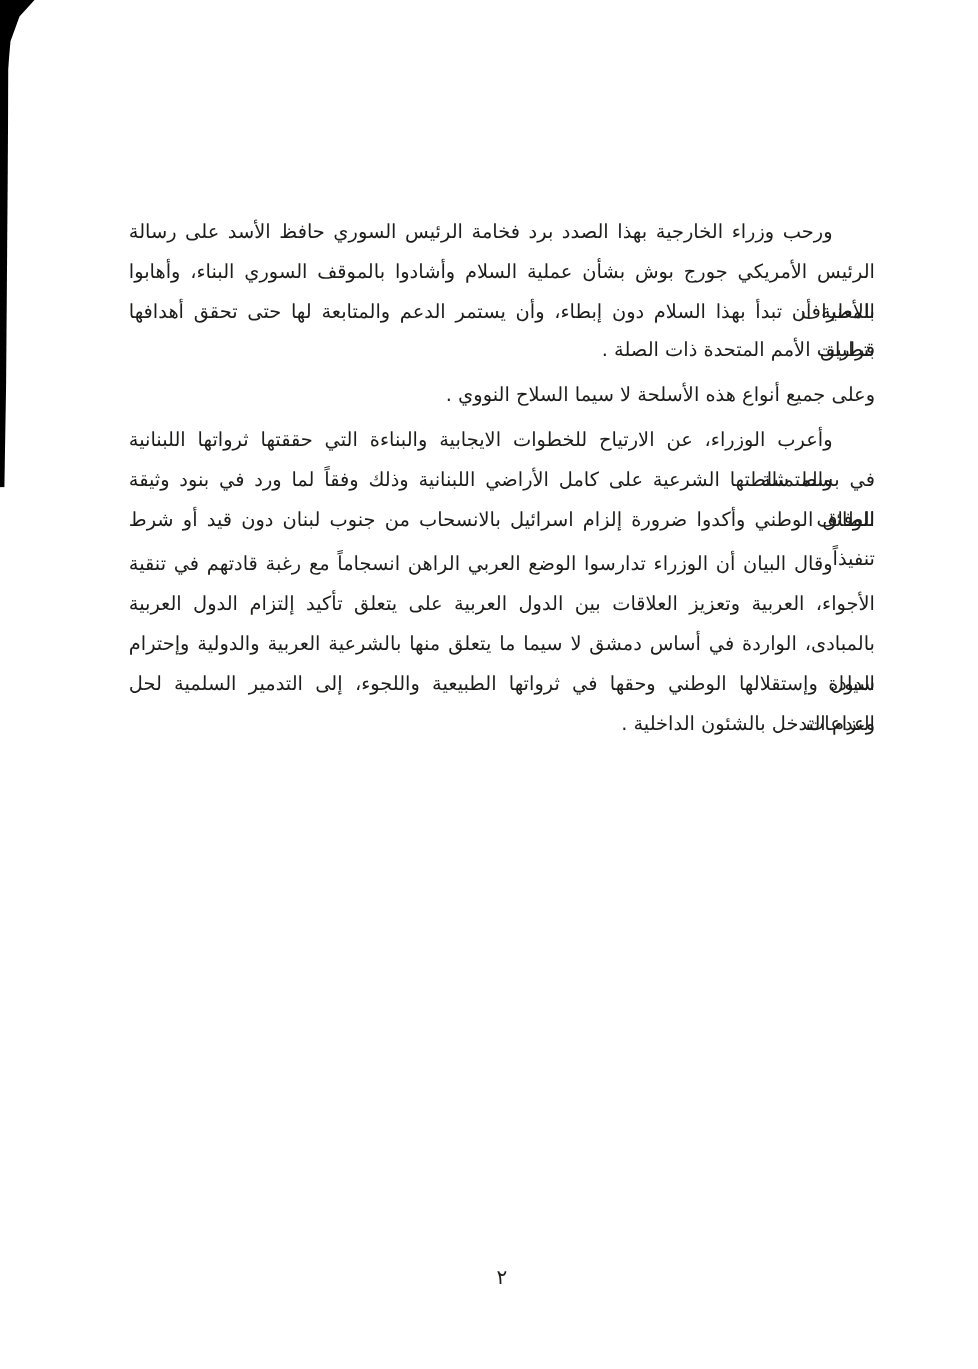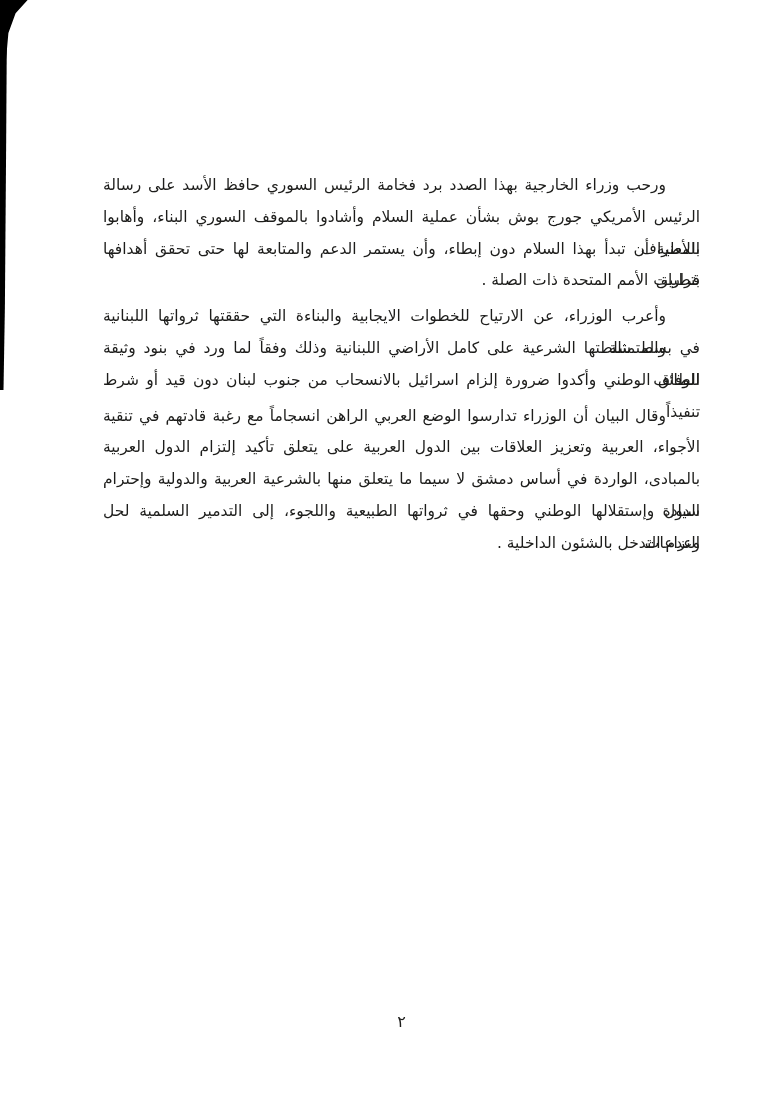--- a/index.html
+++ b/index.html
@@ -79,20 +79,21 @@
   <div class="text-block">
 
     <div class="para">
       <div class="line just first">ورحب وزراء الخارجية بهذا الصدد برد فخامة الرئيس السوري حافظ الأسد على رسالة</div>
       <div class="line just">الرئيس الأمريكي جورج بوش بشأن عملية السلام وأشادوا بالموقف السوري البناء، وأهابوا بالأطراف</div>
       <div class="line just">المعنية أن تبدأ بهذا السلام دون إبطاء، وأن يستمر الدعم والمتابعة لها حتى تحقق أهدافها بتطبيق</div>
       <div class="line last">قرارات الأمم المتحدة ذات الصلة .</div>
     </div>
 
     <div class="para">
+      <div class="line last">وعلى جميع أنواع هذه الأسلحة لا سيما السلاح النووي .</div>
     </div>
 
     <div class="para">
       <div class="line just first">وأعرب الوزراء، عن الارتياح للخطوات الايجابية والبناءة التي حققتها ثرواتها اللبنانية والمتمثلة</div>
       <div class="line just">في بسط سلطتها الشرعية على كامل الأراضي اللبنانية وذلك وفقاً لما ورد في بنود وثيقة الطائف</div>
       <div class="line just">للوفاق الوطني وأكدوا ضرورة إلزام اسرائيل بالانسحاب من جنوب لبنان دون قيد أو شرط تنفيذاً</div>
     </div>
 
     <div class="para">
       <div class="line just first">وقال البيان أن الوزراء تدارسوا الوضع العربي الراهن انسجاماً مع رغبة قادتهم في تنقية</div>

